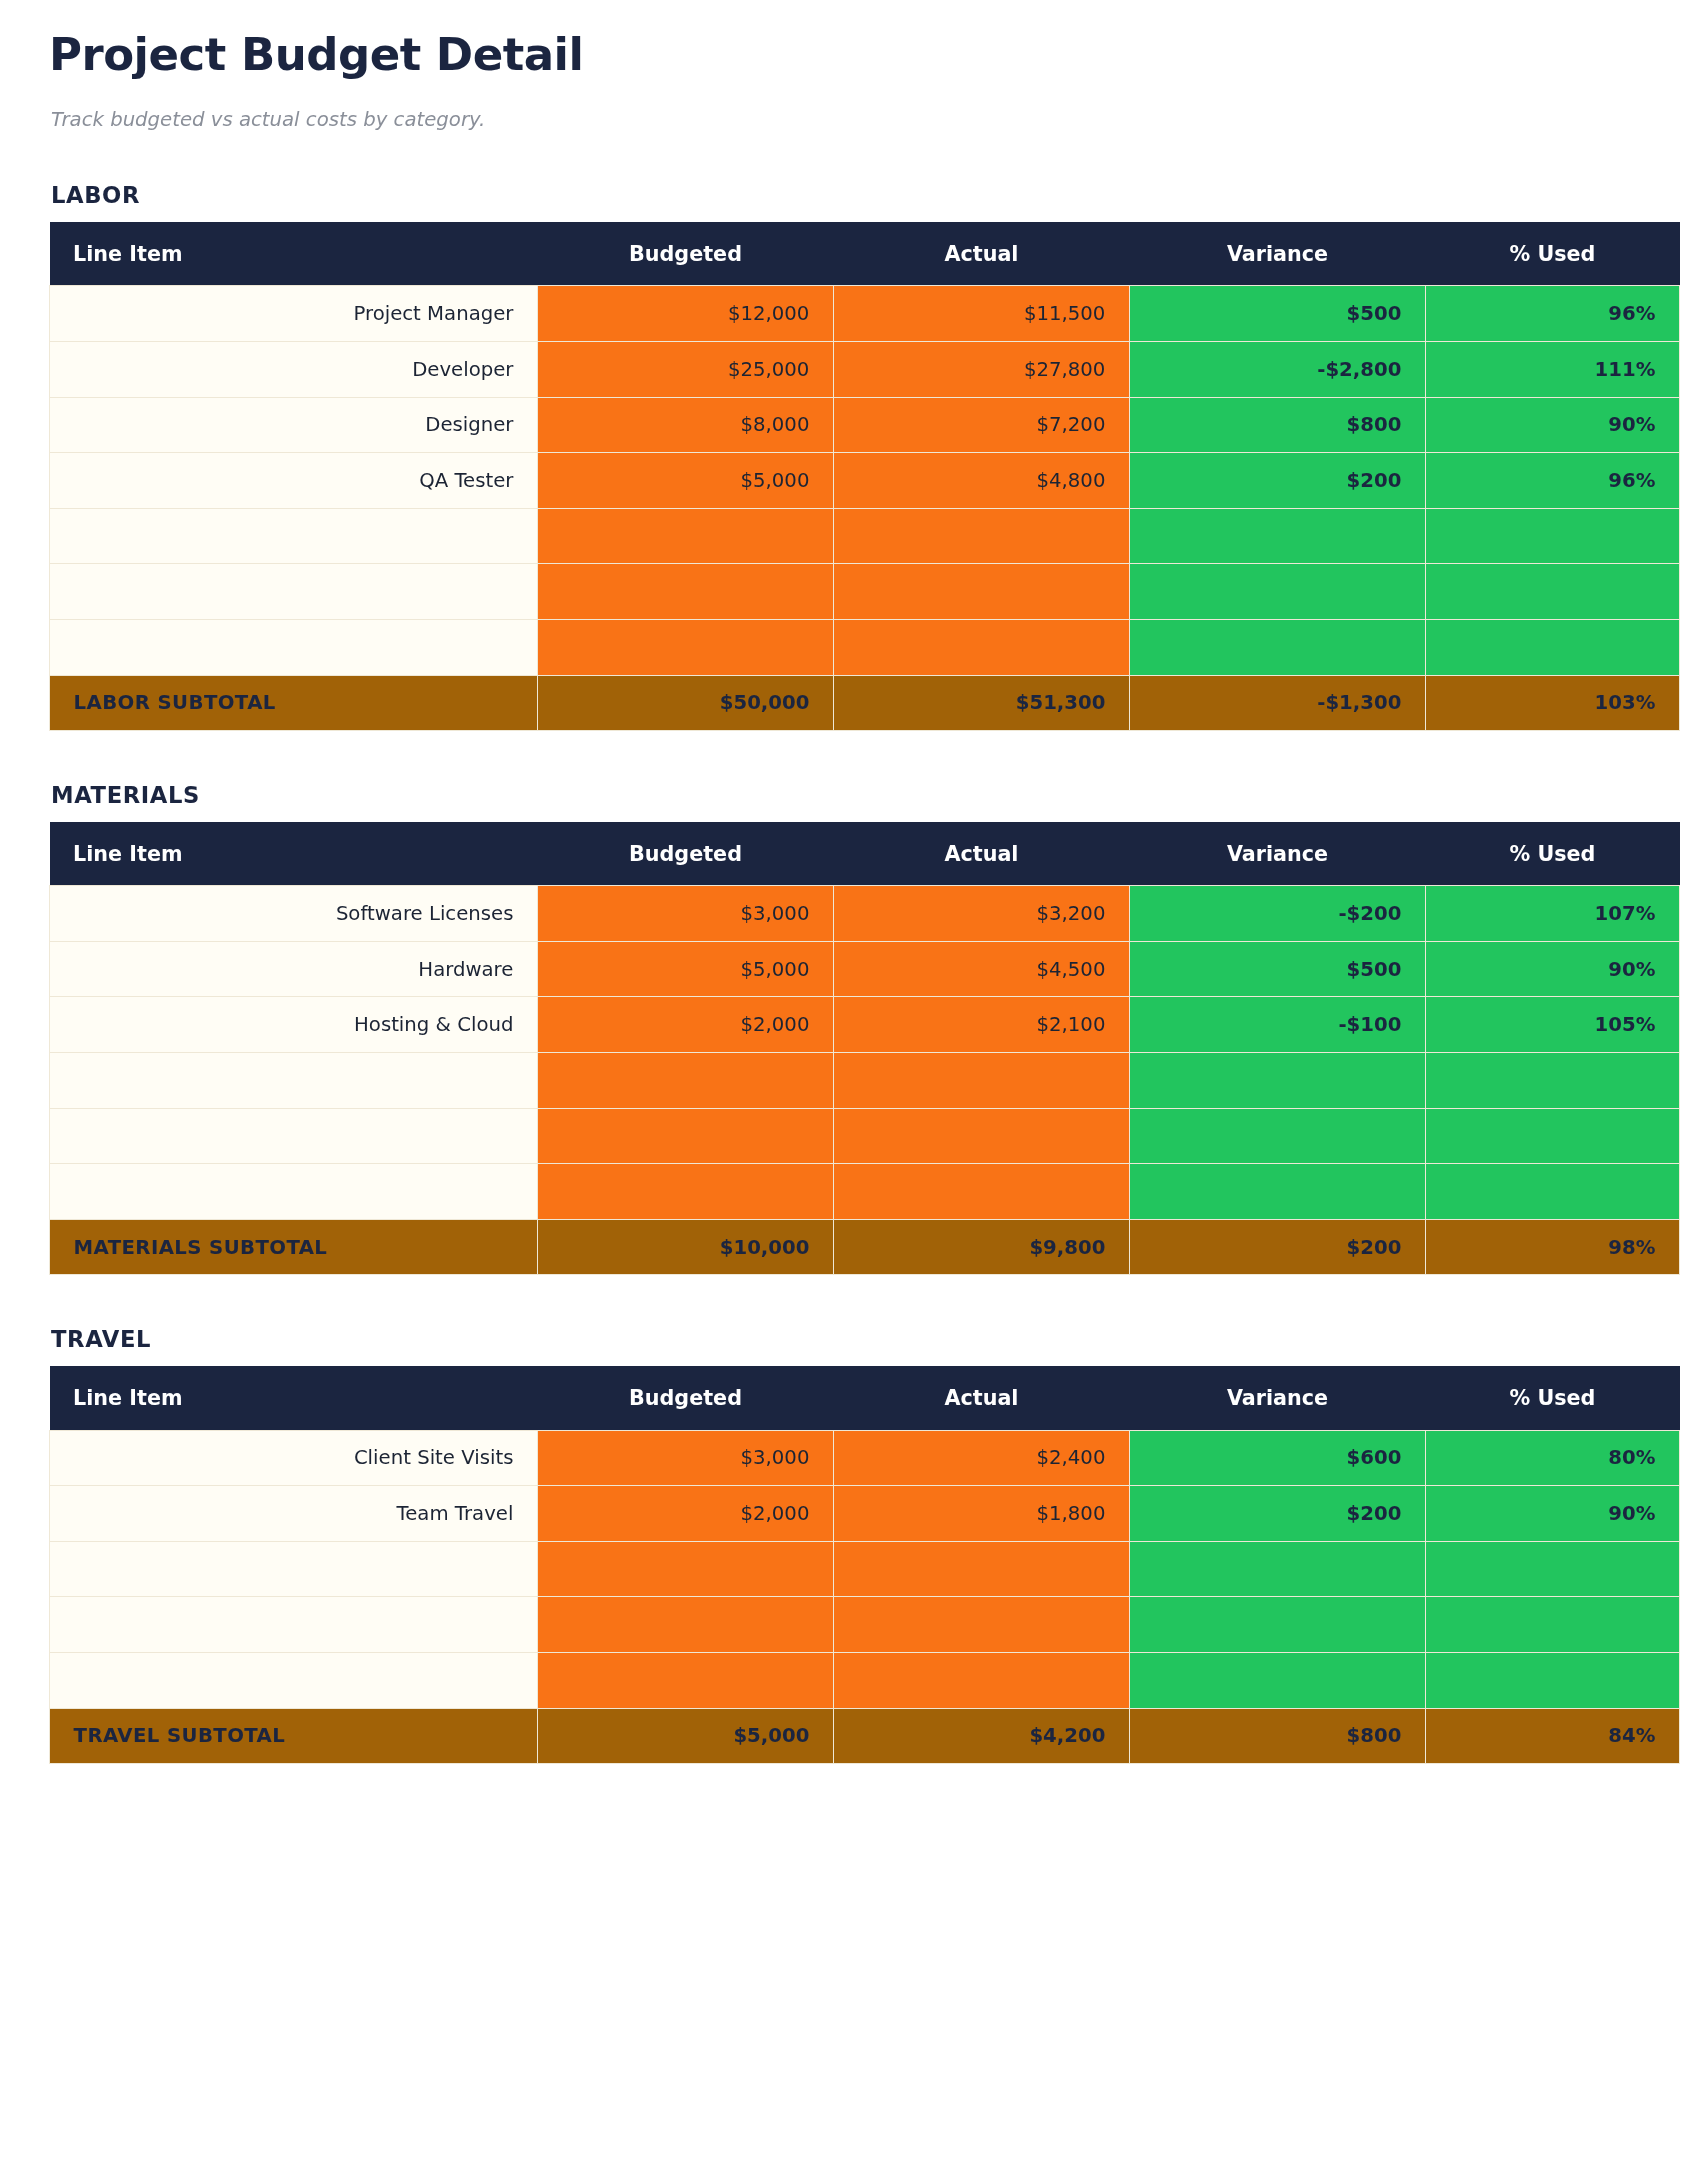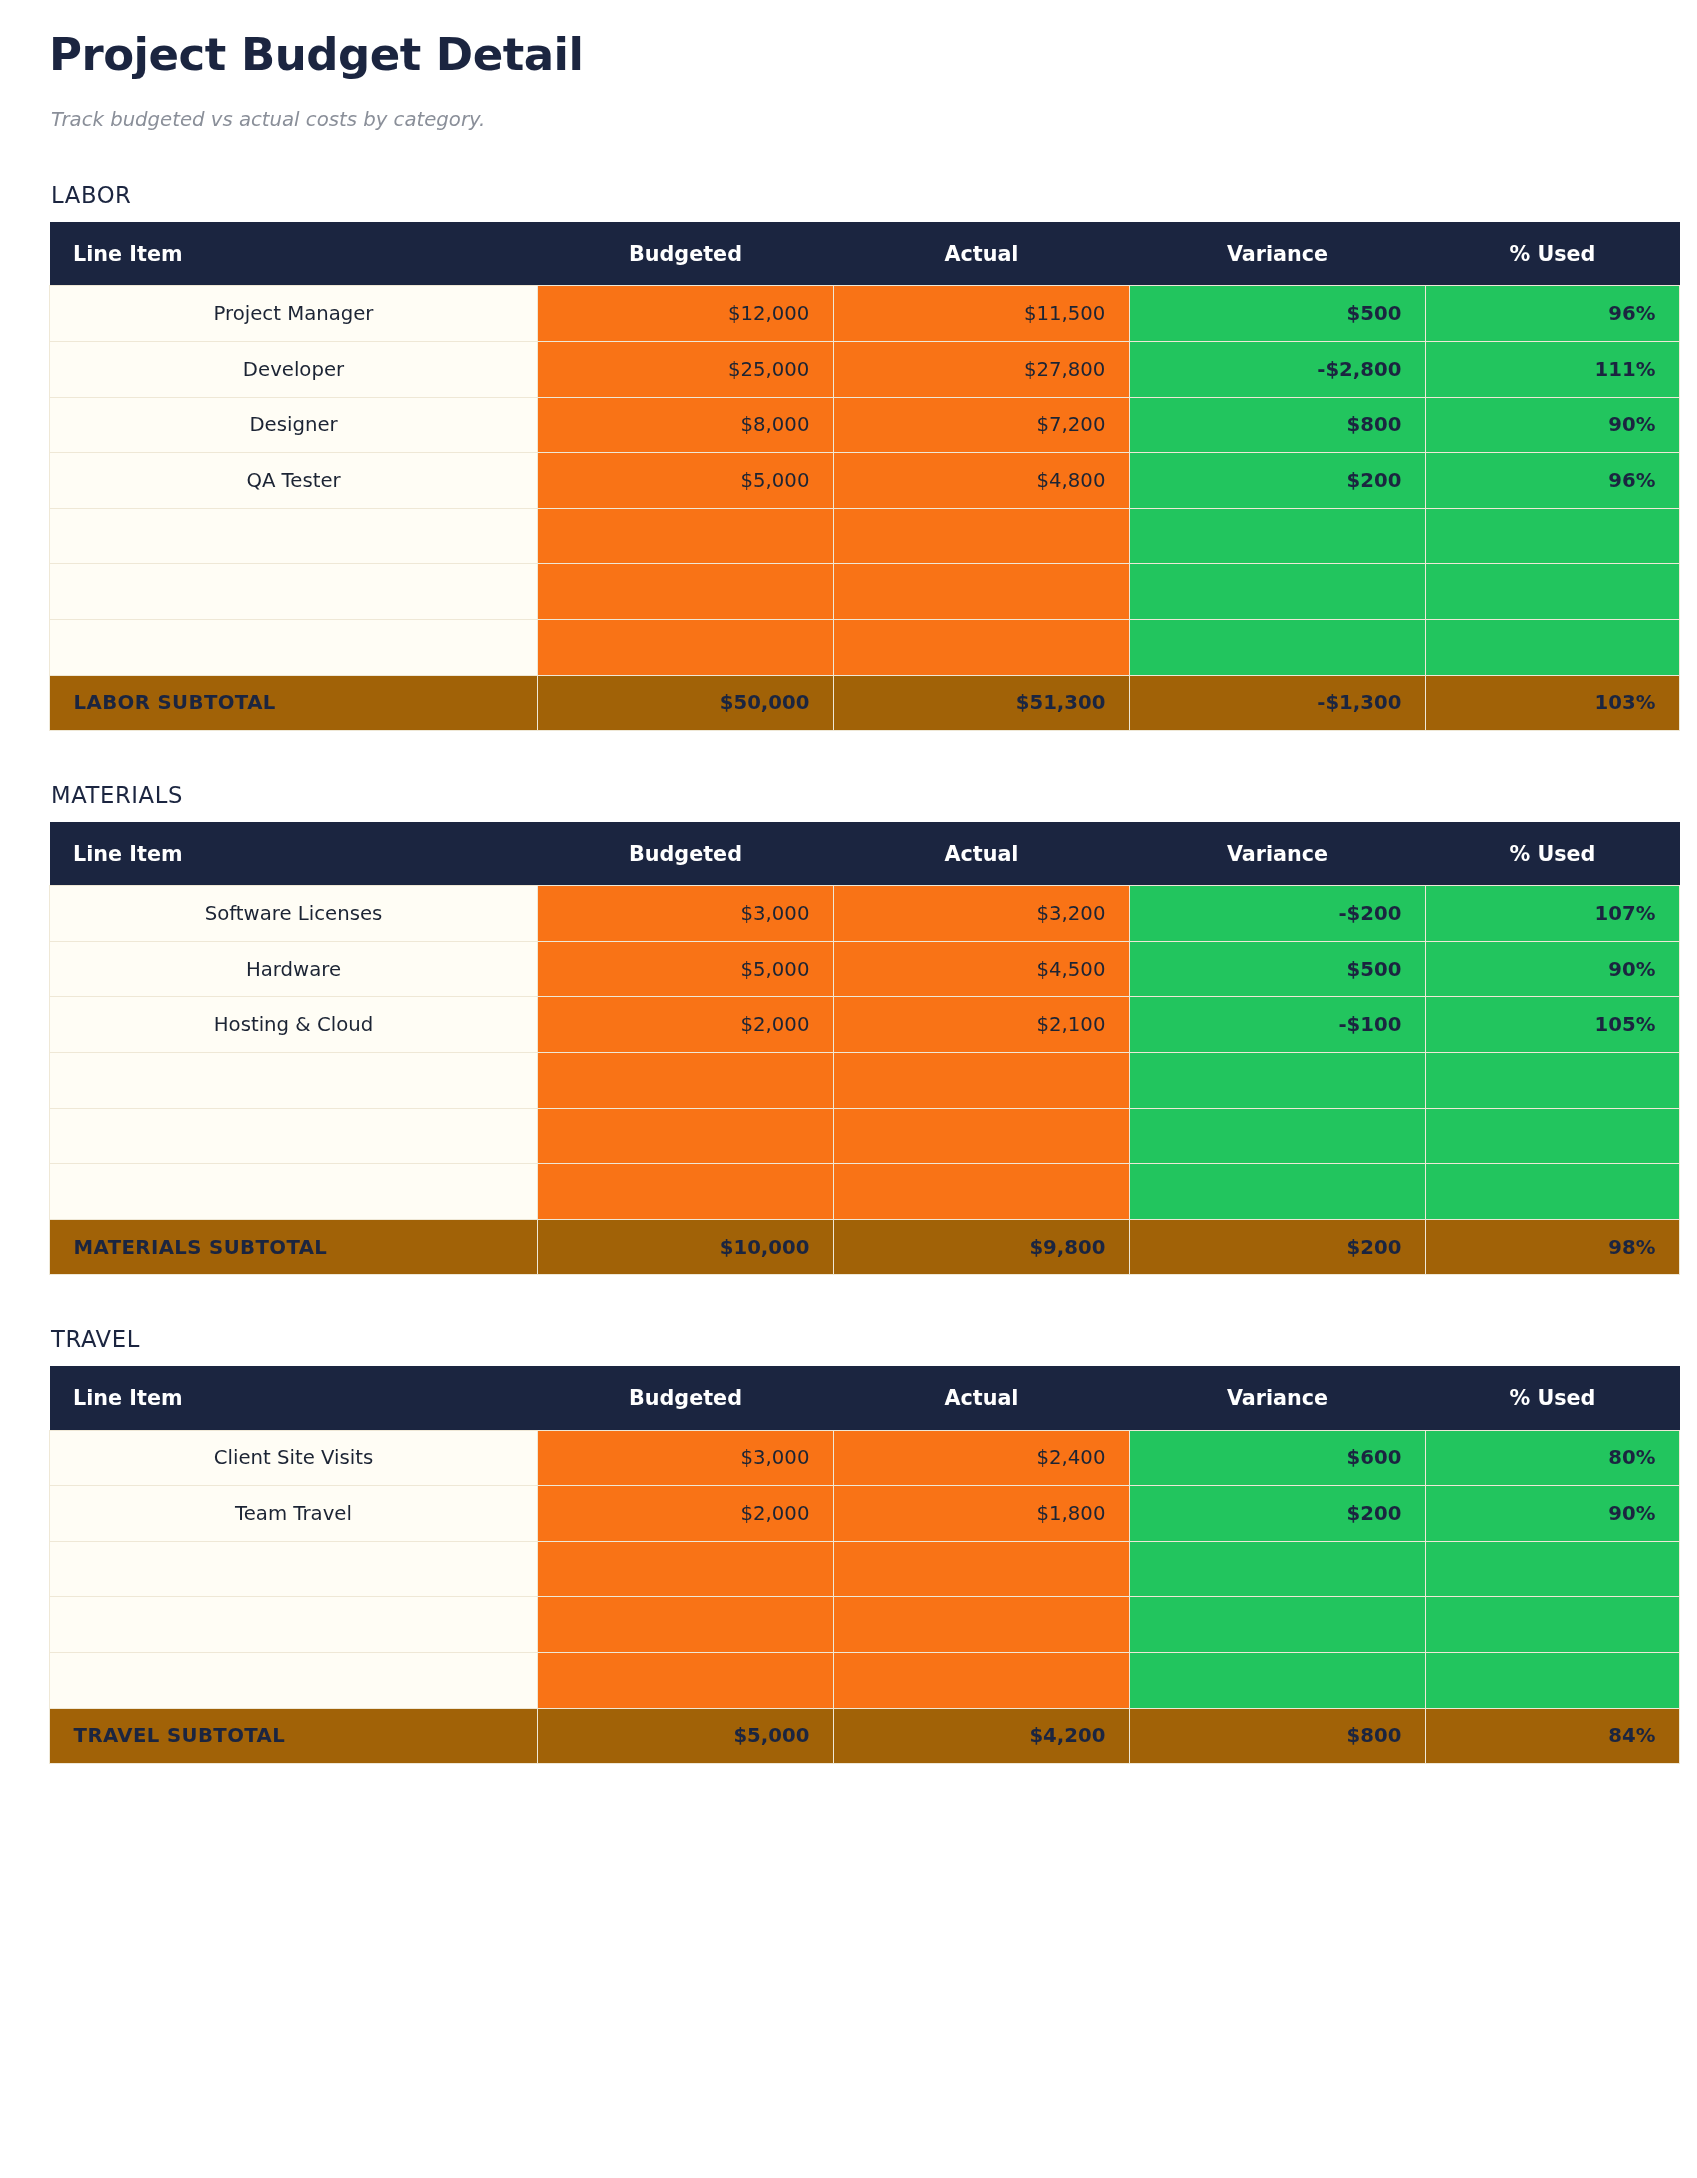--- a/index.html
+++ b/index.html
@@ -29,21 +29,21 @@
     font-style: italic;
     font-size: 19.7px;
     color: #8a8f99;
     margin: 27.6px 0 0 2px;
   }
   .section {
     margin-top: 51px;
   }
   .section-title {
     font-size: 22.7px;
-    font-weight: normal;
+    font-weight: bold;
     color: #1b2540;
     letter-spacing: 0.6px;
     margin: 0 0 13.8px 2px;
   }
   table.budget {
     border-collapse: collapse;
     width: 1628px;
     table-layout: fixed;
   }
   table.budget col.c-item   { width: 488px; }
@@ -65,21 +65,21 @@
   table.budget thead th.center { text-align: center; }
 
   table.budget tbody td {
     font-size: 19.7px;
     padding: 15.8px 23.6px;
     border: 1px solid #efe8d6;
     height: 29.6px;
   }
   td.item {
     background: #fffdf5;
-    text-align: center;
+    text-align: right;
     color: #1c2434;
   }
   td.money {
     background: #f97316;
     text-align: right;
     color: #1c2434;
   }
   td.calc {
     background: #22c55e;
     text-align: right;

